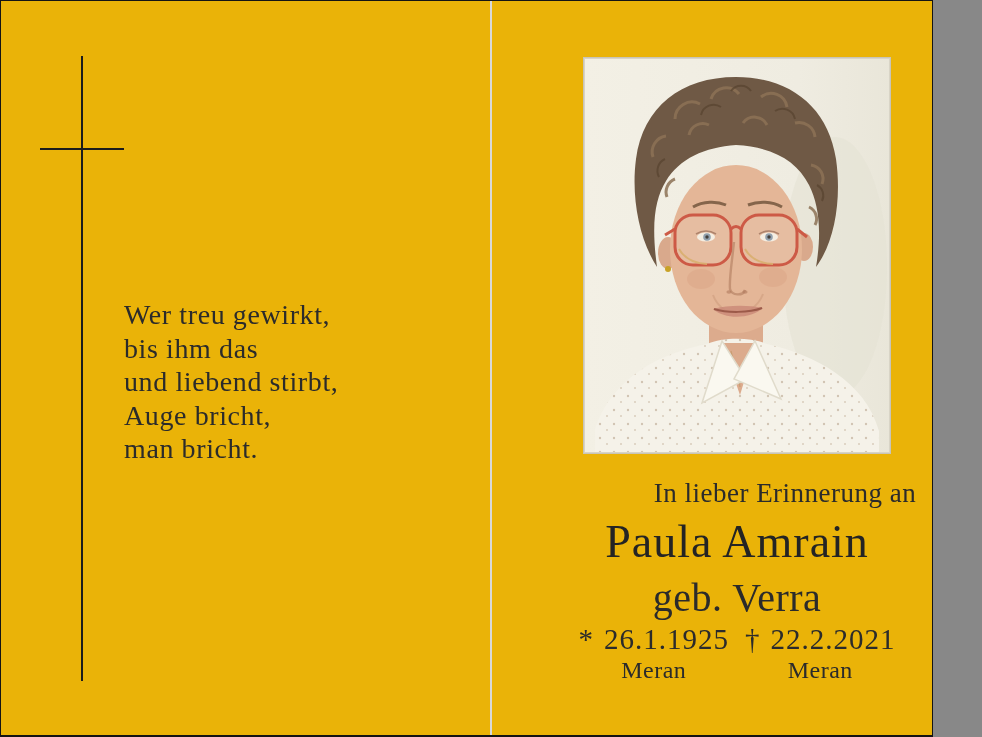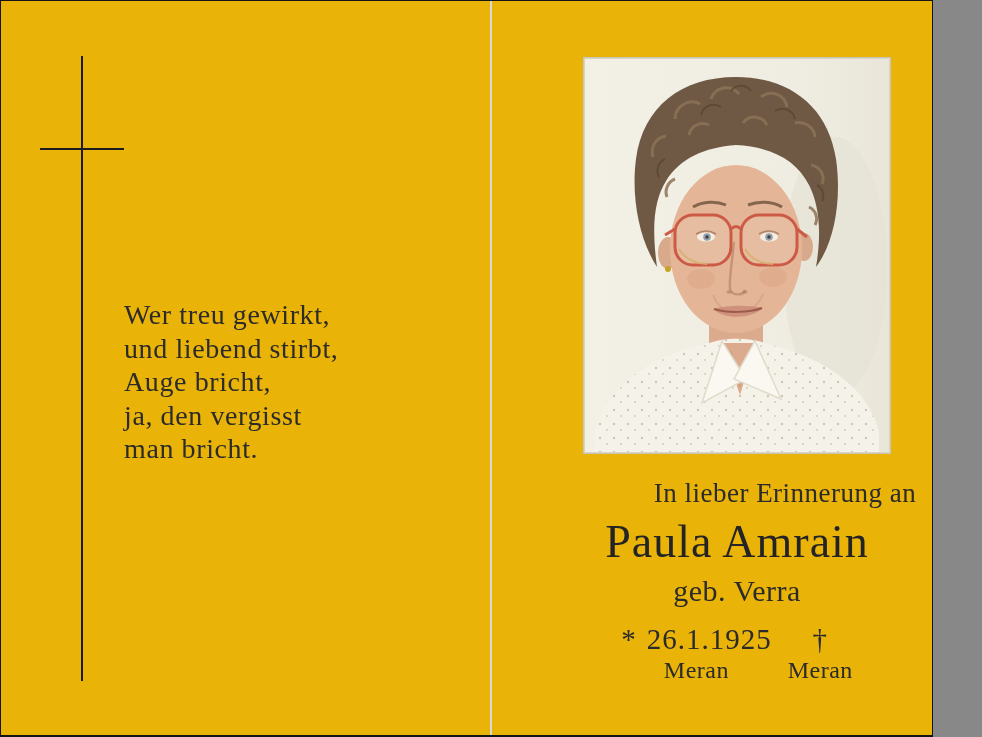--- a/index.html
+++ b/index.html
@@ -69,21 +69,21 @@
   }
   .name {
     top: 514px;
     font-size: 46px;
     font-weight: 300;
     letter-spacing: 1px;
     color: #242424;
   }
   .maiden {
     top: 573px;
-    font-size: 30px;
+    font-size: 40px;
     font-weight: 300;
     letter-spacing: 0.5px;
     color: #2b2b2b;
   }
 
   .dates {
     position: absolute;
     left: 491px; top: 622px;
     width: 490px;
     display: flex;
@@ -115,23 +115,23 @@
 
 <div class="card">
 
   <div class="fold"></div>
 
   <div class="cross-v"></div>
   <div class="cross-h"></div>
 
   <div class="poem">
     <div>Wer treu gewirkt,</div>
+    <div>bis ihm das</div>
     <div>und liebend stirbt,</div>
     <div>Auge bricht,</div>
-    <div>ja, den vergisst</div>
     <div>man bricht.</div>
   </div>
 
   <div class="photo">
     <svg viewBox="0 0 308 397" xmlns="http://www.w3.org/2000/svg">
       <defs>
         <linearGradient id="bgGrad" x1="0" y1="0" x2="1" y2="0">
           <stop offset="0" stop-color="#f3f0e5"></stop>
           <stop offset="0.7" stop-color="#efece1"></stop>
           <stop offset="1" stop-color="#e9e6d9"></stop>
@@ -233,18 +233,19 @@
     <div class="date-col">
       <div class="date-line">
         <span class="date-symbol">*</span>
         <span>26.1.1925</span>
       </div>
       <div class="place">Meran</div>
     </div>
     <div class="date-col">
       <div class="date-line">
         <span class="date-symbol">†</span>
+        <span>22.2.2021</span>
       </div>
       <div class="place">Meran</div>
     </div>
   </div>
 
 </div>
 
 </body></html>

